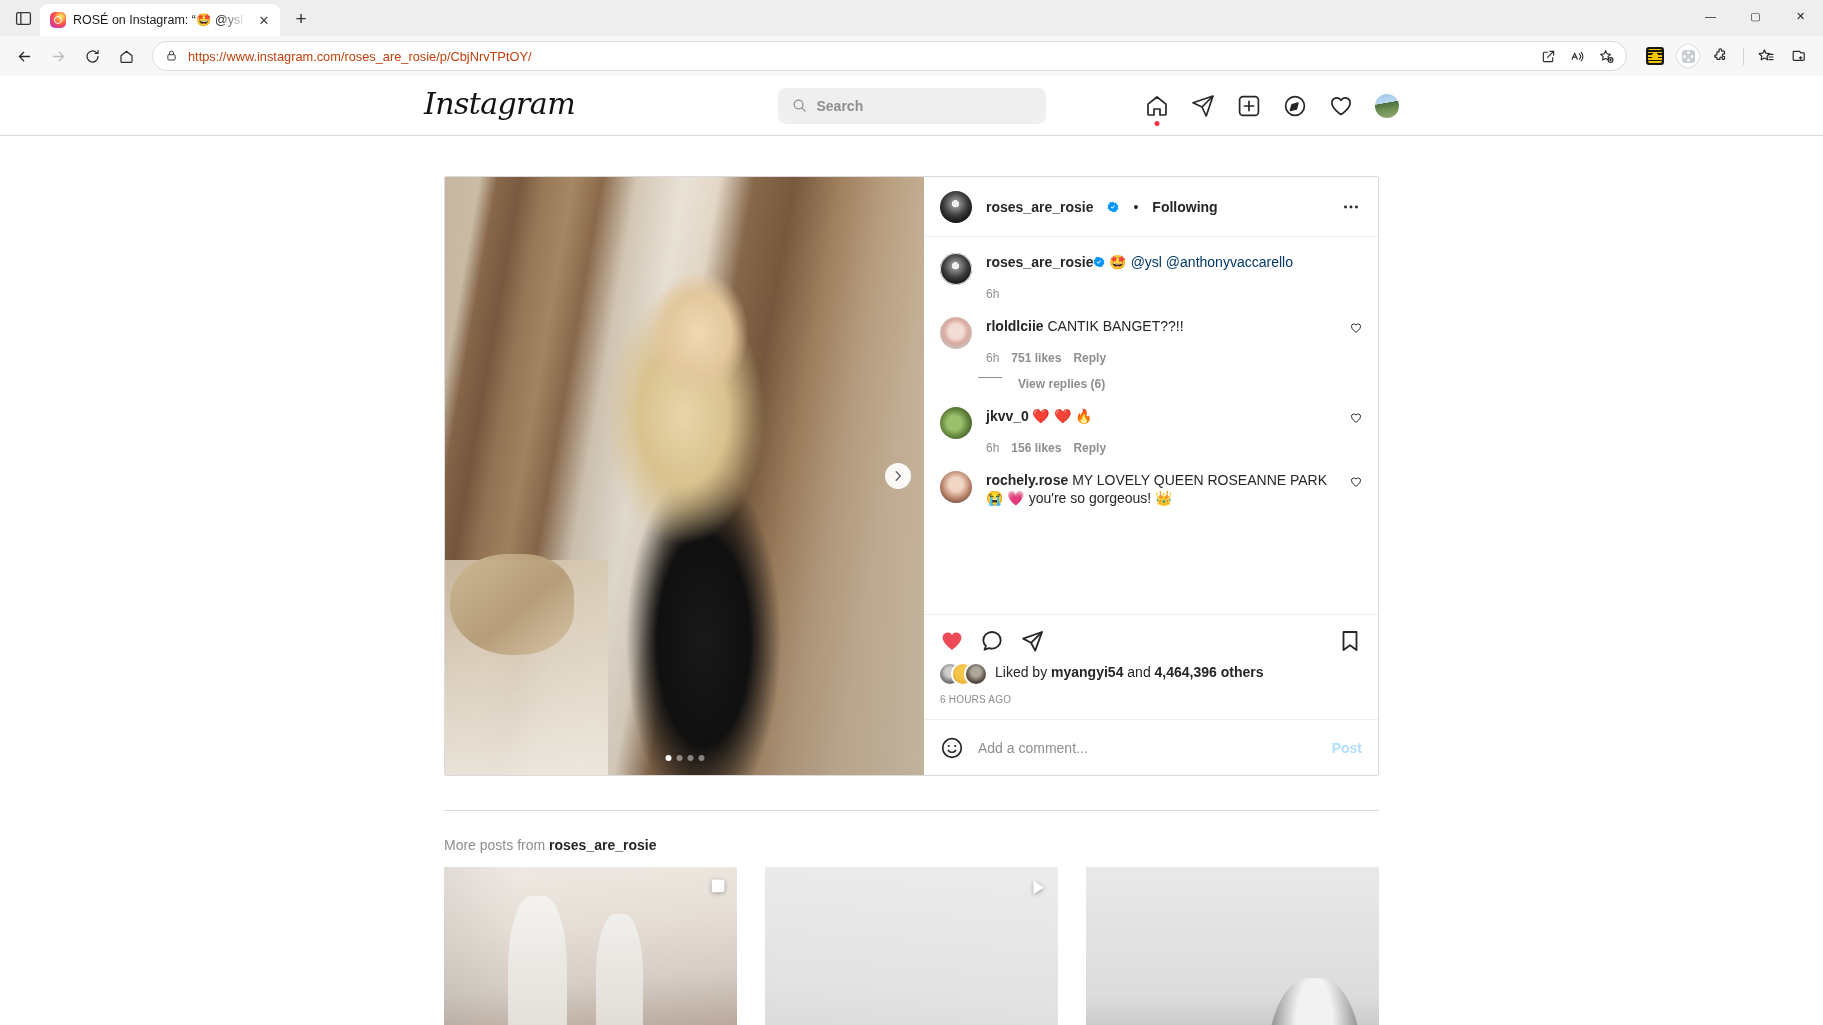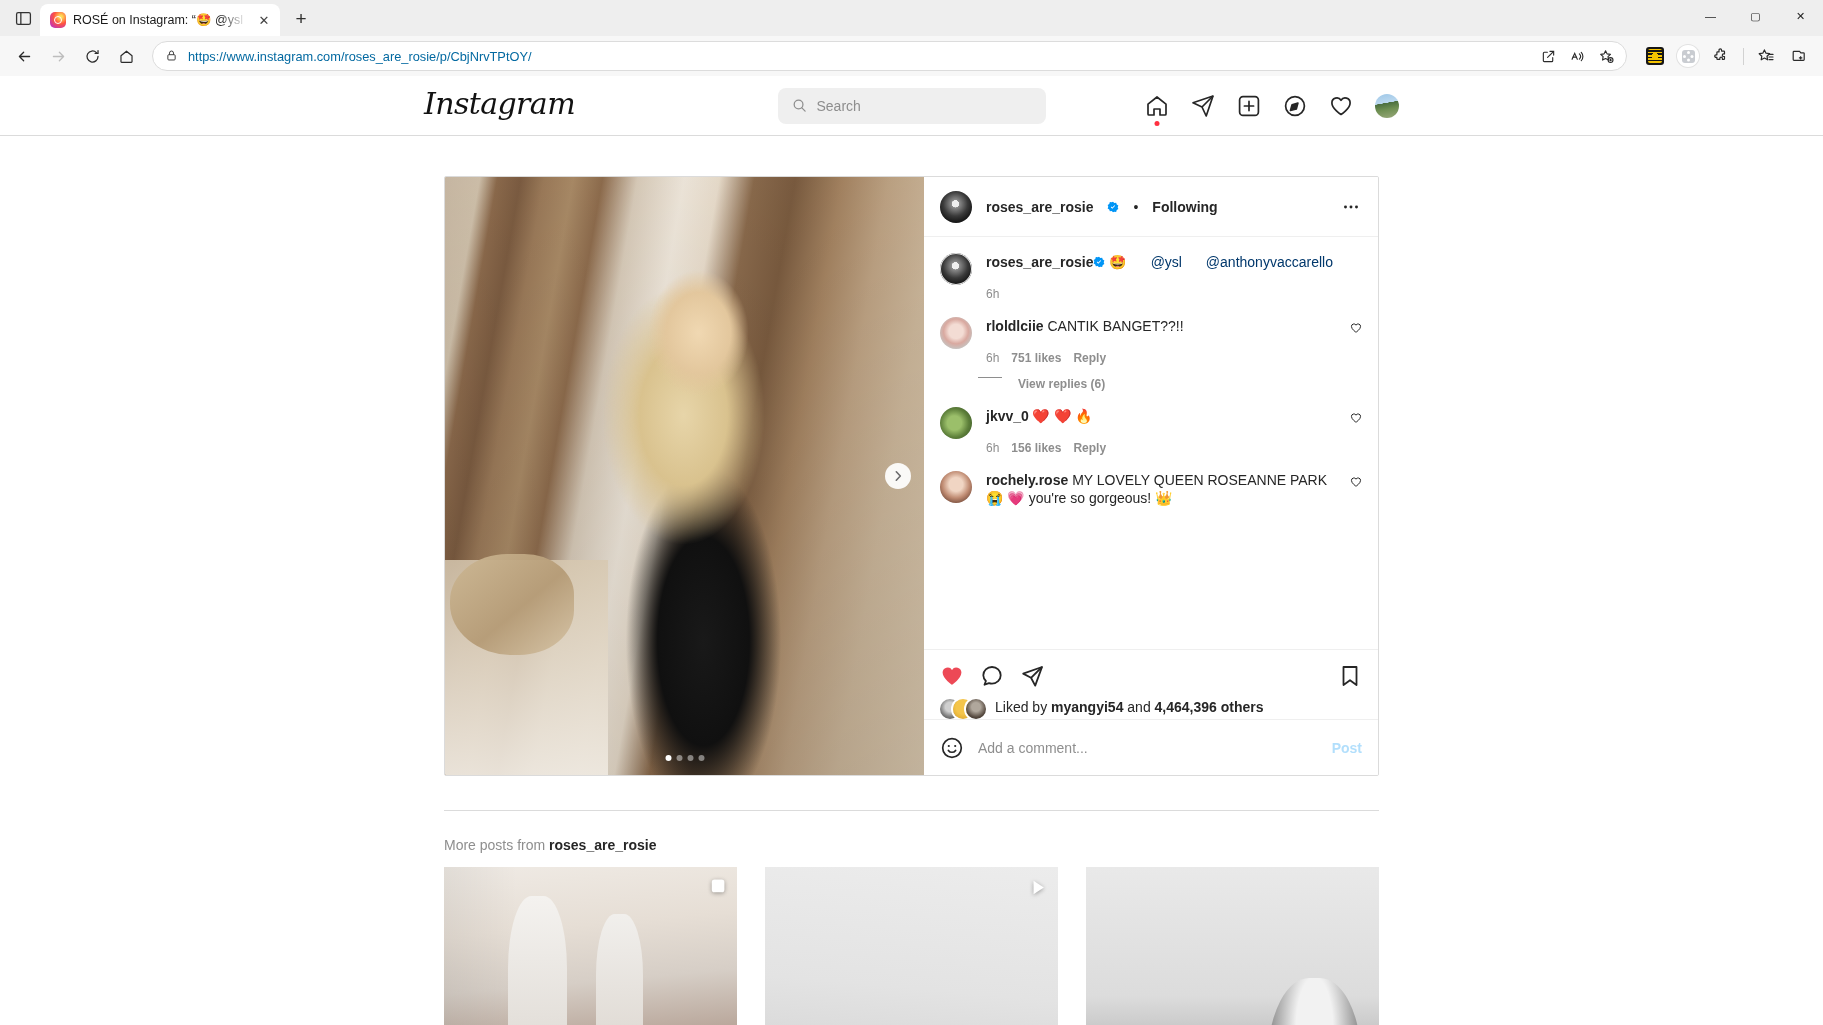--- a/index.html
+++ b/index.html
@@ -67,21 +67,21 @@
   .tbbtn.disabled { color: #bdbdbd; }
   .tbbtn svg { width: 17px; height: 17px; }
 
   .omnibox {
     flex: 1 1 auto; height: 30px; background: #ffffff; border: 1px solid #dcdcdc;
     border-radius: 15px; margin: 0 8px; display: flex; align-items: center;
     padding: 0 6px 0 12px; gap: 9px;
   }
   .lock { width: 14px; height: 14px; color: #3b3b3b; flex:0 0 14px; display:flex;}
   .lock svg { width:13px; height:13px; }
-  .url { flex: 1 1 auto; font-size: 12.8px; color: #0369a1; white-space: nowrap; overflow: hidden; }
+  .url { flex: 1 1 auto; font-size: 12.8px; color: #c2410c; white-space: nowrap; overflow: hidden; }
   .omni-icons { display: flex; align-items: center; gap: 1px; }
   .omni-icons .tbbtn { width: 28px; height: 26px; }
   .omni-icons .tbbtn svg { width: 15px; height: 15px; }
 
   .tb-right { display: flex; align-items: center; gap: 1px; margin-left: 2px; }
   .tb-right .tbbtn svg { width: 16px; height: 16px; }
   .ext-yellow {
     width: 18px; height: 18px; border-radius: 3px;
     background: #161616;
     display:flex; align-items:center; justify-content:center;
@@ -119,21 +119,21 @@
     position: relative;
   }
   .ig-logo {
     font-family: "DejaVu Serif", serif; font-size: 30px; font-style: italic;
     font-weight: 400; color: #121212; letter-spacing: -0.6px; line-height: 1;
     padding-bottom: 4px;
   }
   .ig-search {
     position: absolute; left: 50%; transform: translateX(-50%);
     width: 268px; height: 36px; background: #efefef; border-radius: 8px;
-    display: flex; align-items: center; padding: 0 14px; gap: 10px;
+    display: flex; align-items: center; padding: 0 14px; gap: 10px; font-weight: bold;
   }
   .ig-search svg { width: 15px; height: 15px; color: #8e8e8e; flex:0 0 15px; }
   .ig-search .ph { font-size: 14px; color: #8e8e8e; }
   .ig-nav { margin-left: auto; display: flex; align-items: center; gap: 22px; }
   .navicon {
     width: 24px; height: 24px; color: #262626; position: relative;
     display: flex; align-items: center; justify-content: center; cursor: pointer;
   }
   .navicon svg { width: 24px; height: 24px; }
   .navdot {
@@ -235,21 +235,21 @@
   .more-btn svg { width: 22px; height: 22px; }
 
   .side-scroll {
     flex: 1 1 auto; overflow: hidden; padding: 16px 16px 8px;
     display: flex; flex-direction: column; gap: 16px;
   }
   .cmt { display: flex; gap: 14px; align-items: flex-start; }
   .cmt-body { flex: 1 1 auto; min-width: 0; }
   .cmt-text { font-size: 14px; line-height: 18px; color: #262626; word-wrap: break-word; }
   .cmt-text .u { font-weight: 600; cursor: pointer; }
-  .cmt-text .mention { color: #00376b; cursor: pointer; margin-left: 20px; }
+  .cmt-text .mention { color: #00376b; cursor: pointer; }
   .cmt-meta { margin-top: 16px; display: flex; align-items: center; gap: 12px; }
   .cmt-meta span { font-size: 12px; color: #8e8e8e; }
   .cmt-meta .act { font-weight: 600; cursor: pointer; }
   .cmt-like { width: 12px; height: 12px; flex:none; margin-top: 3px; color:#262626; cursor:pointer; }
   .cmt-like svg { width: 12px; height: 12px; }
   .replies { margin: 12px 0 0 0; display: flex; align-items: flex-start; gap: 16px; padding-left: 38px; }
   .rep-line { width: 24px; height: 1px; background: #8e8e8e; }
   .rep-txt { font-size: 12px; font-weight: 600; color: #8e8e8e; cursor: pointer; }
 
   .side-actions { border-top: 1px solid #efefef; padding: 6px 16px 0; }
@@ -648,20 +648,21 @@
 
             <div class="likes-row">
               <span class="facepile">
                 <span class="ava c4"></span>
                 <span class="ava c5"></span>
                 <span class="ava c6"></span>
               </span>
               <span class="likes-text"><span>Liked by </span><b>myangyi54</b><span> and </span><b>4,464,396 others</b></span>
             </div>
 
+            <div class="time-ago">6 HOURS AGO</div>
           </div>
 
           <div class="add-cmt">
             <span class="emoji-btn">
               <svg viewBox="0 0 24 24" fill="none" stroke="currentColor" stroke-width="1.7">
                 <circle cx="12" cy="12" r="9.3"></circle>
                   <circle cx="8.8" cy="10" r="1.1" fill="currentColor" stroke="none"></circle>
                 <circle cx="15.2" cy="10" r="1.1" fill="currentColor" stroke="none"></circle>
                 <path d="M8.4 14.4a4.4 4.4 0 0 0 7.2 0" stroke-linecap="round"></path>
                 </svg>

